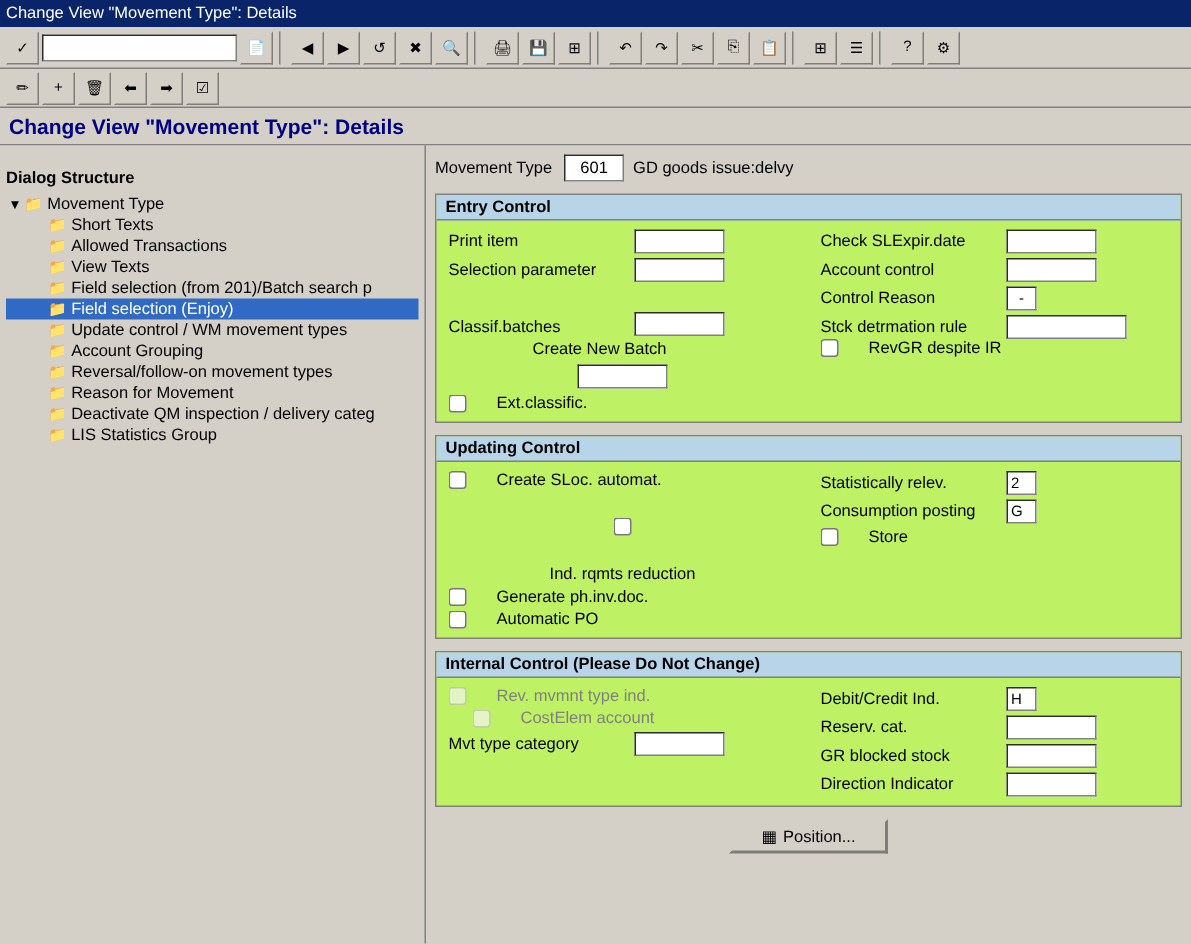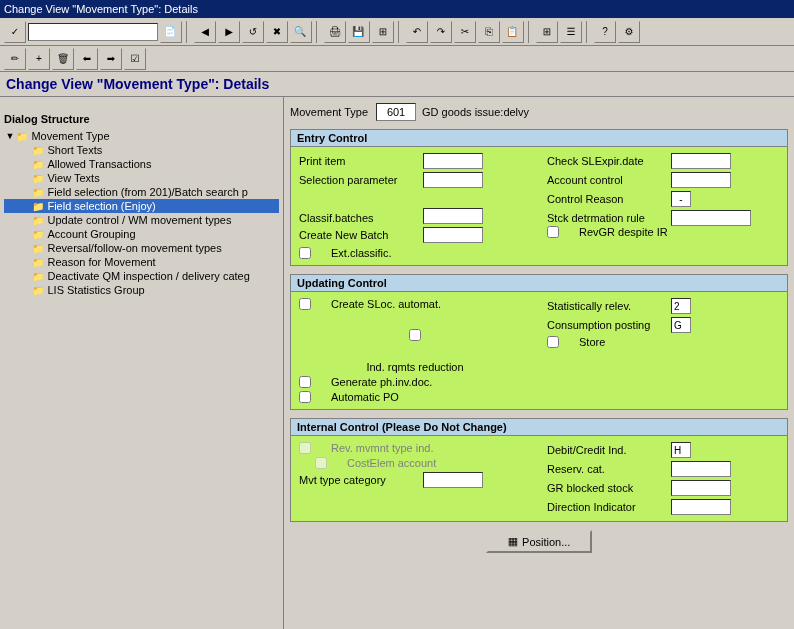--- a/index.html
+++ b/index.html
@@ -204,21 +204,21 @@
               <input class="form-input" type="text" value="" style="">
             </div>
             <div class="form-row" style="margin-top:3px;">
               <span class="form-label">Selection parameter</span>
               <input class="form-input" type="text" value="" style="">
             </div>
             <div class="form-row" style="margin-top:20px;align-items:flex-end;">
               <span class="form-label">Classif.batches</span>
               <input class="form-input" type="text" value="" style="">
             </div>
-            <div class="form-row" style="margin-top:3px;">
+            <div class="form-row" style="margin-top:3px;flex-direction:column;">
               <span class="form-label">Create New Batch</span>
               <input class="form-input" type="text" value="" style="">
             </div>
             <div class="checkbox-row" style="margin-top:4px;">
               <input type="checkbox" class="checkbox-input" style="">
               <span>Ext.classific.</span>
             </div>
           </div>
 
           <div>

